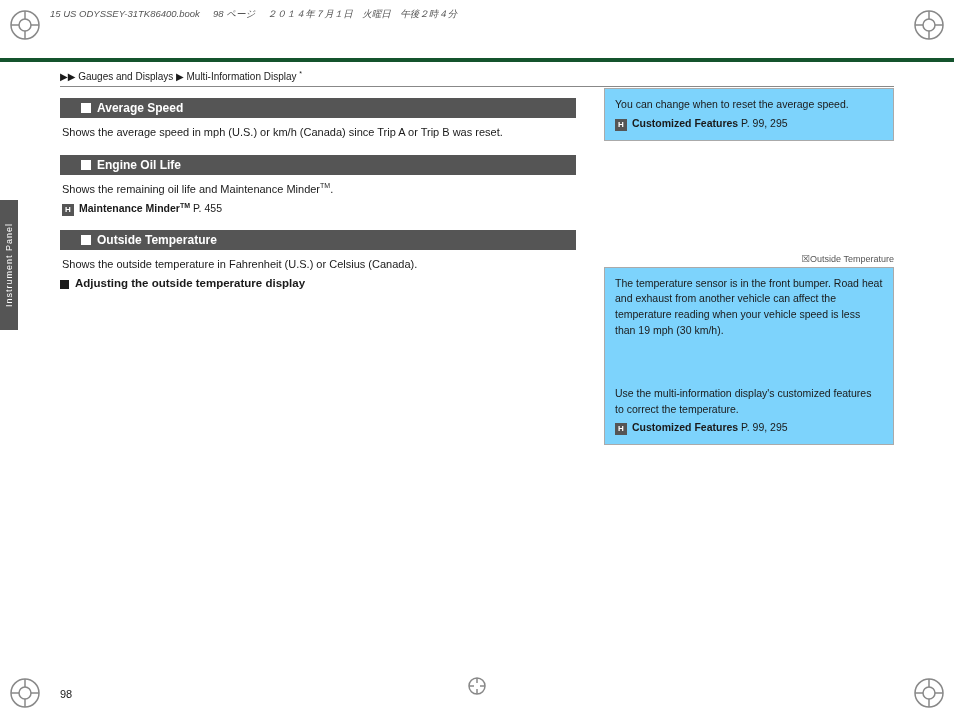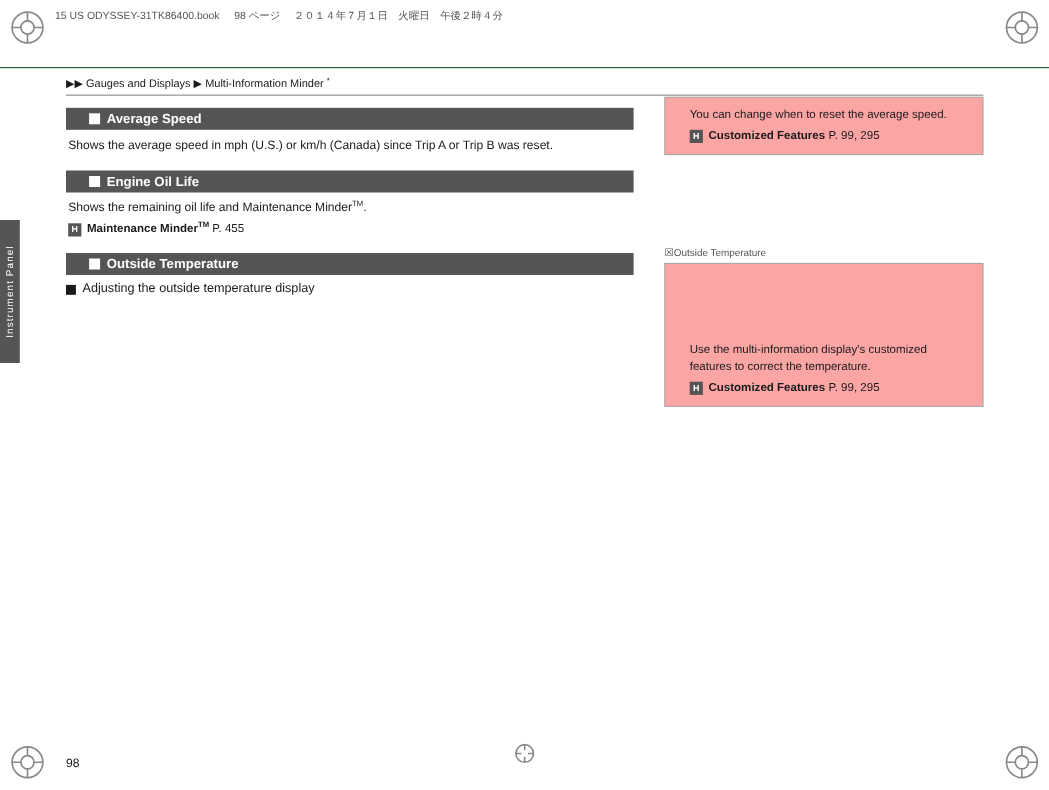--- a/index.html
+++ b/index.html
@@ -30,21 +30,22 @@
     .bottom-left { bottom: 5px; left: 5px; }
     .bottom-right { bottom: 5px; right: 5px; }
 
     
     .top-bar {
       position: absolute;
       top: 0;
       left: 0;
       right: 0;
       height: 62px;
-      border-bottom: 1px solid #14532d;
+      border-bottom: 4px solid #14532d;
+      font-style: italic;
     }
 
     .top-metadata {
       position: absolute;
       top: 8px;
       left: 50px;
       right: 50px;
       font-size: 9.5px;
       color: #555;
       text-align: left;
@@ -158,21 +159,21 @@
     }
     .cross-ref-bold {
       font-weight: bold;
     }
 
     
     .sub-section-header {
       display: flex;
       align-items: flex-end;
       font-size: 11.5px;
-      font-weight: normal;
+      font-weight: bold;
       margin-bottom: 4px;
     }
     .sub-section-square {
       width: 9px;
       height: 9px;
       background: #1a1a1a;
       margin-right: 6px;
       flex-shrink: 0;
     }
 
@@ -182,24 +183,24 @@
       color: #555;
       margin-bottom: 3px;
       margin-top: 10px;
     }
     .note-label:first-child {
       margin-top: 8px;
     }
 
     .note-box {
       border: 1px solid #aaa;
-      padding: 8px 22px;
+      padding: 8px 10px;
       font-size: 10.5px;
       line-height: 1.5;
-      background: #fca5a5;
+      background: #7dd3fc;
     }
 
     
     .page-number {
       position: absolute;
       bottom: 18px;
       left: 60px;
       font-size: 11px;
       font-weight: normal;
     }
@@ -266,21 +267,21 @@
     &nbsp;&nbsp;&nbsp;
     <span>98 ページ　</span>
     <span>２０１４年７月１日　火曜日　午後２時４分</span>
   </div>
 </div>
 
 <div class="breadcrumb-bar">
   <span>▶▶</span>
   <span>Gauges and Displays</span>
   <span>▶</span>
-  <span>Multi-Information Minder</span>
+  <span>Multi-Information Display</span>
   <sup>*</sup>
 </div>
 
 <div class="side-tab">
   <span class="side-tab-text">Instrument Panel</span>
 </div>
 
 <div class="main-content">
 
   <div class="left-col">
@@ -303,43 +304,47 @@
       <div class="cross-ref">
         <span class="cross-ref-icon">H</span>
         <span class="cross-ref-text"><span class="cross-ref-bold">Maintenance Minder<sup>TM</sup></span> P. 455</span>
       </div>
     </div>
 
     <div class="section-header">
       <div class="section-square"></div>
       <span>Outside Temperature</span>
     </div>
+    <div class="section-body">
+      <span>Shows the outside temperature in Fahrenheit (U.S.) or Celsius (Canada).</span>
+    </div>
 
     <div class="sub-section-header">
       <div class="sub-section-square"></div>
       <span>Adjusting the outside temperature display</span>
     </div>
 
   </div>
 
   <div class="right-col">
 
     <div class="note-box">
       <span>You can change when to reset the average speed.</span>
       <br>
       <div class="cross-ref">
         <span class="cross-ref-icon">H</span>
         <span class="cross-ref-text"><span class="cross-ref-bold">Customized Features</span> P. 99, 295</span>
       </div>
     </div>
 
-    <div class="note-label" style="margin-top:83px;">
+    <div class="note-label" style="margin-top:112px;text-align:right;">
       <span>☒</span><span style="font-size:9px;color:#555;">Outside Temperature</span>
     </div>
     <div class="note-box">
+      <span>The temperature sensor is in the front bumper. Road heat and exhaust from another vehicle can affect the temperature reading when your vehicle speed is less than 19 mph (30 km/h).</span>
       <br><br>
       <br><br>
       <span>Use the multi-information display's customized features to correct the temperature.</span>
       <br>
       <div class="cross-ref">
         <span class="cross-ref-icon">H</span>
         <span class="cross-ref-text"><span class="cross-ref-bold">Customized Features</span> P. 99, 295</span>
       </div>
     </div>
 

